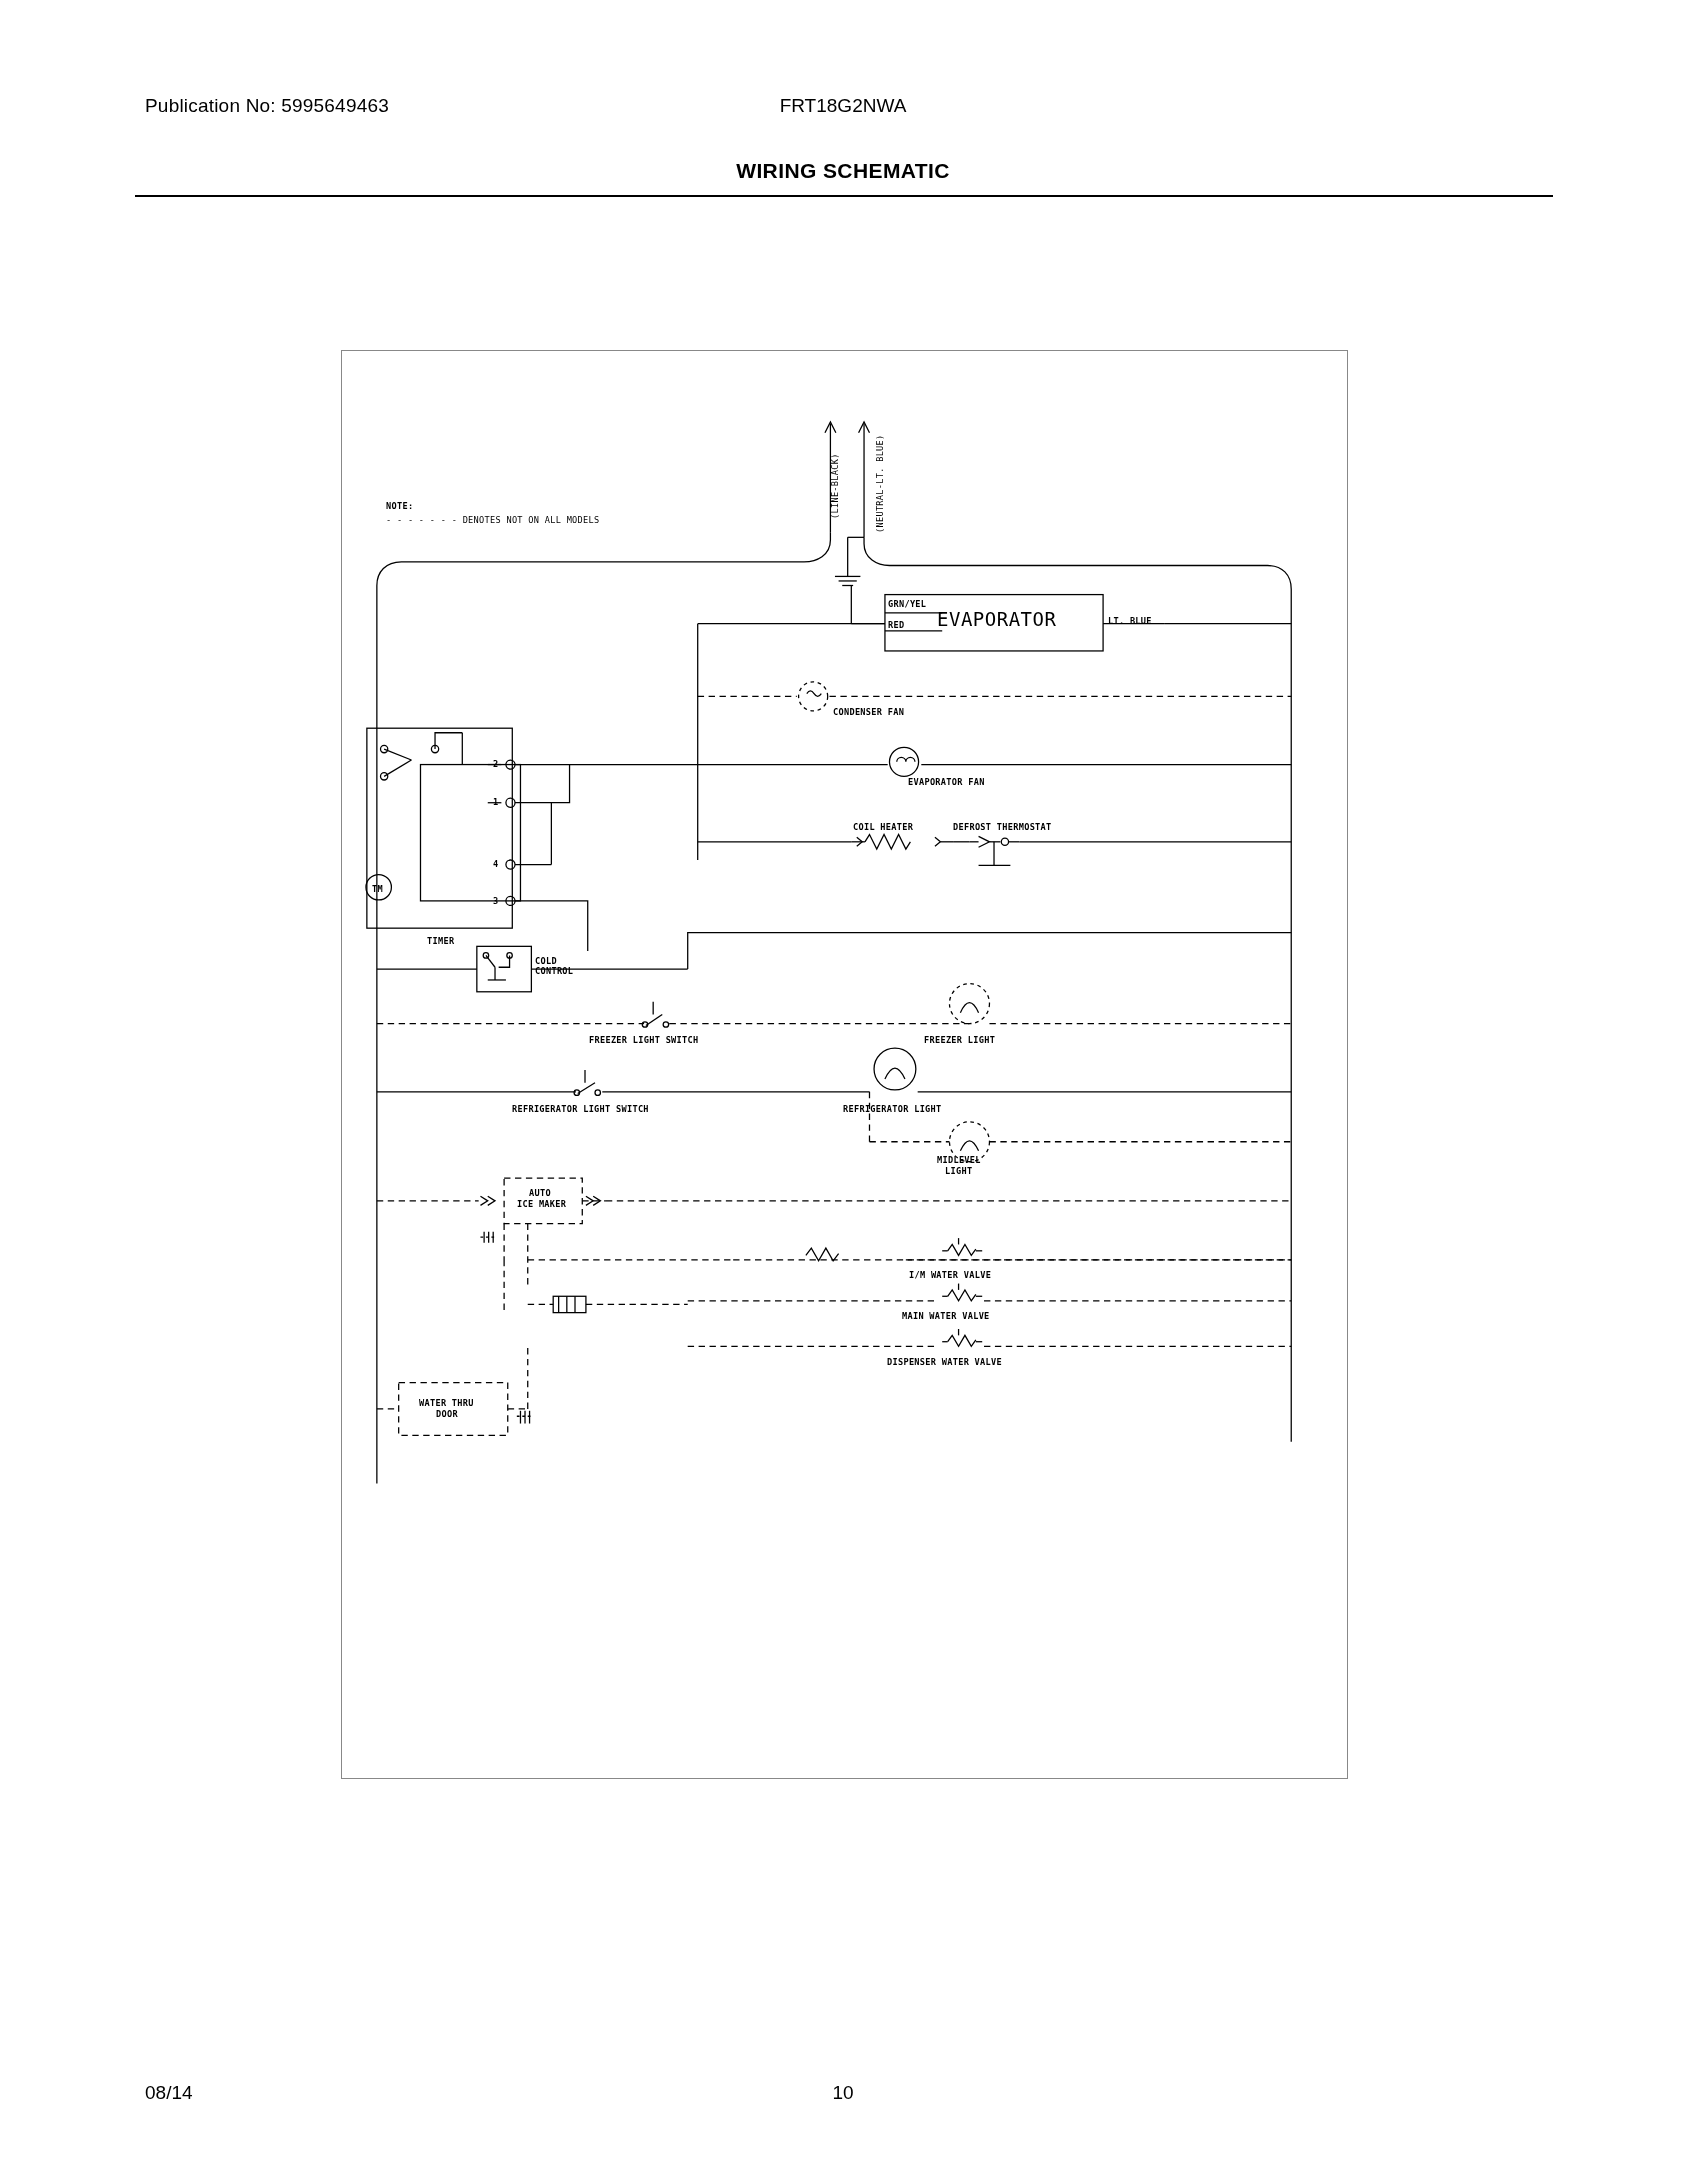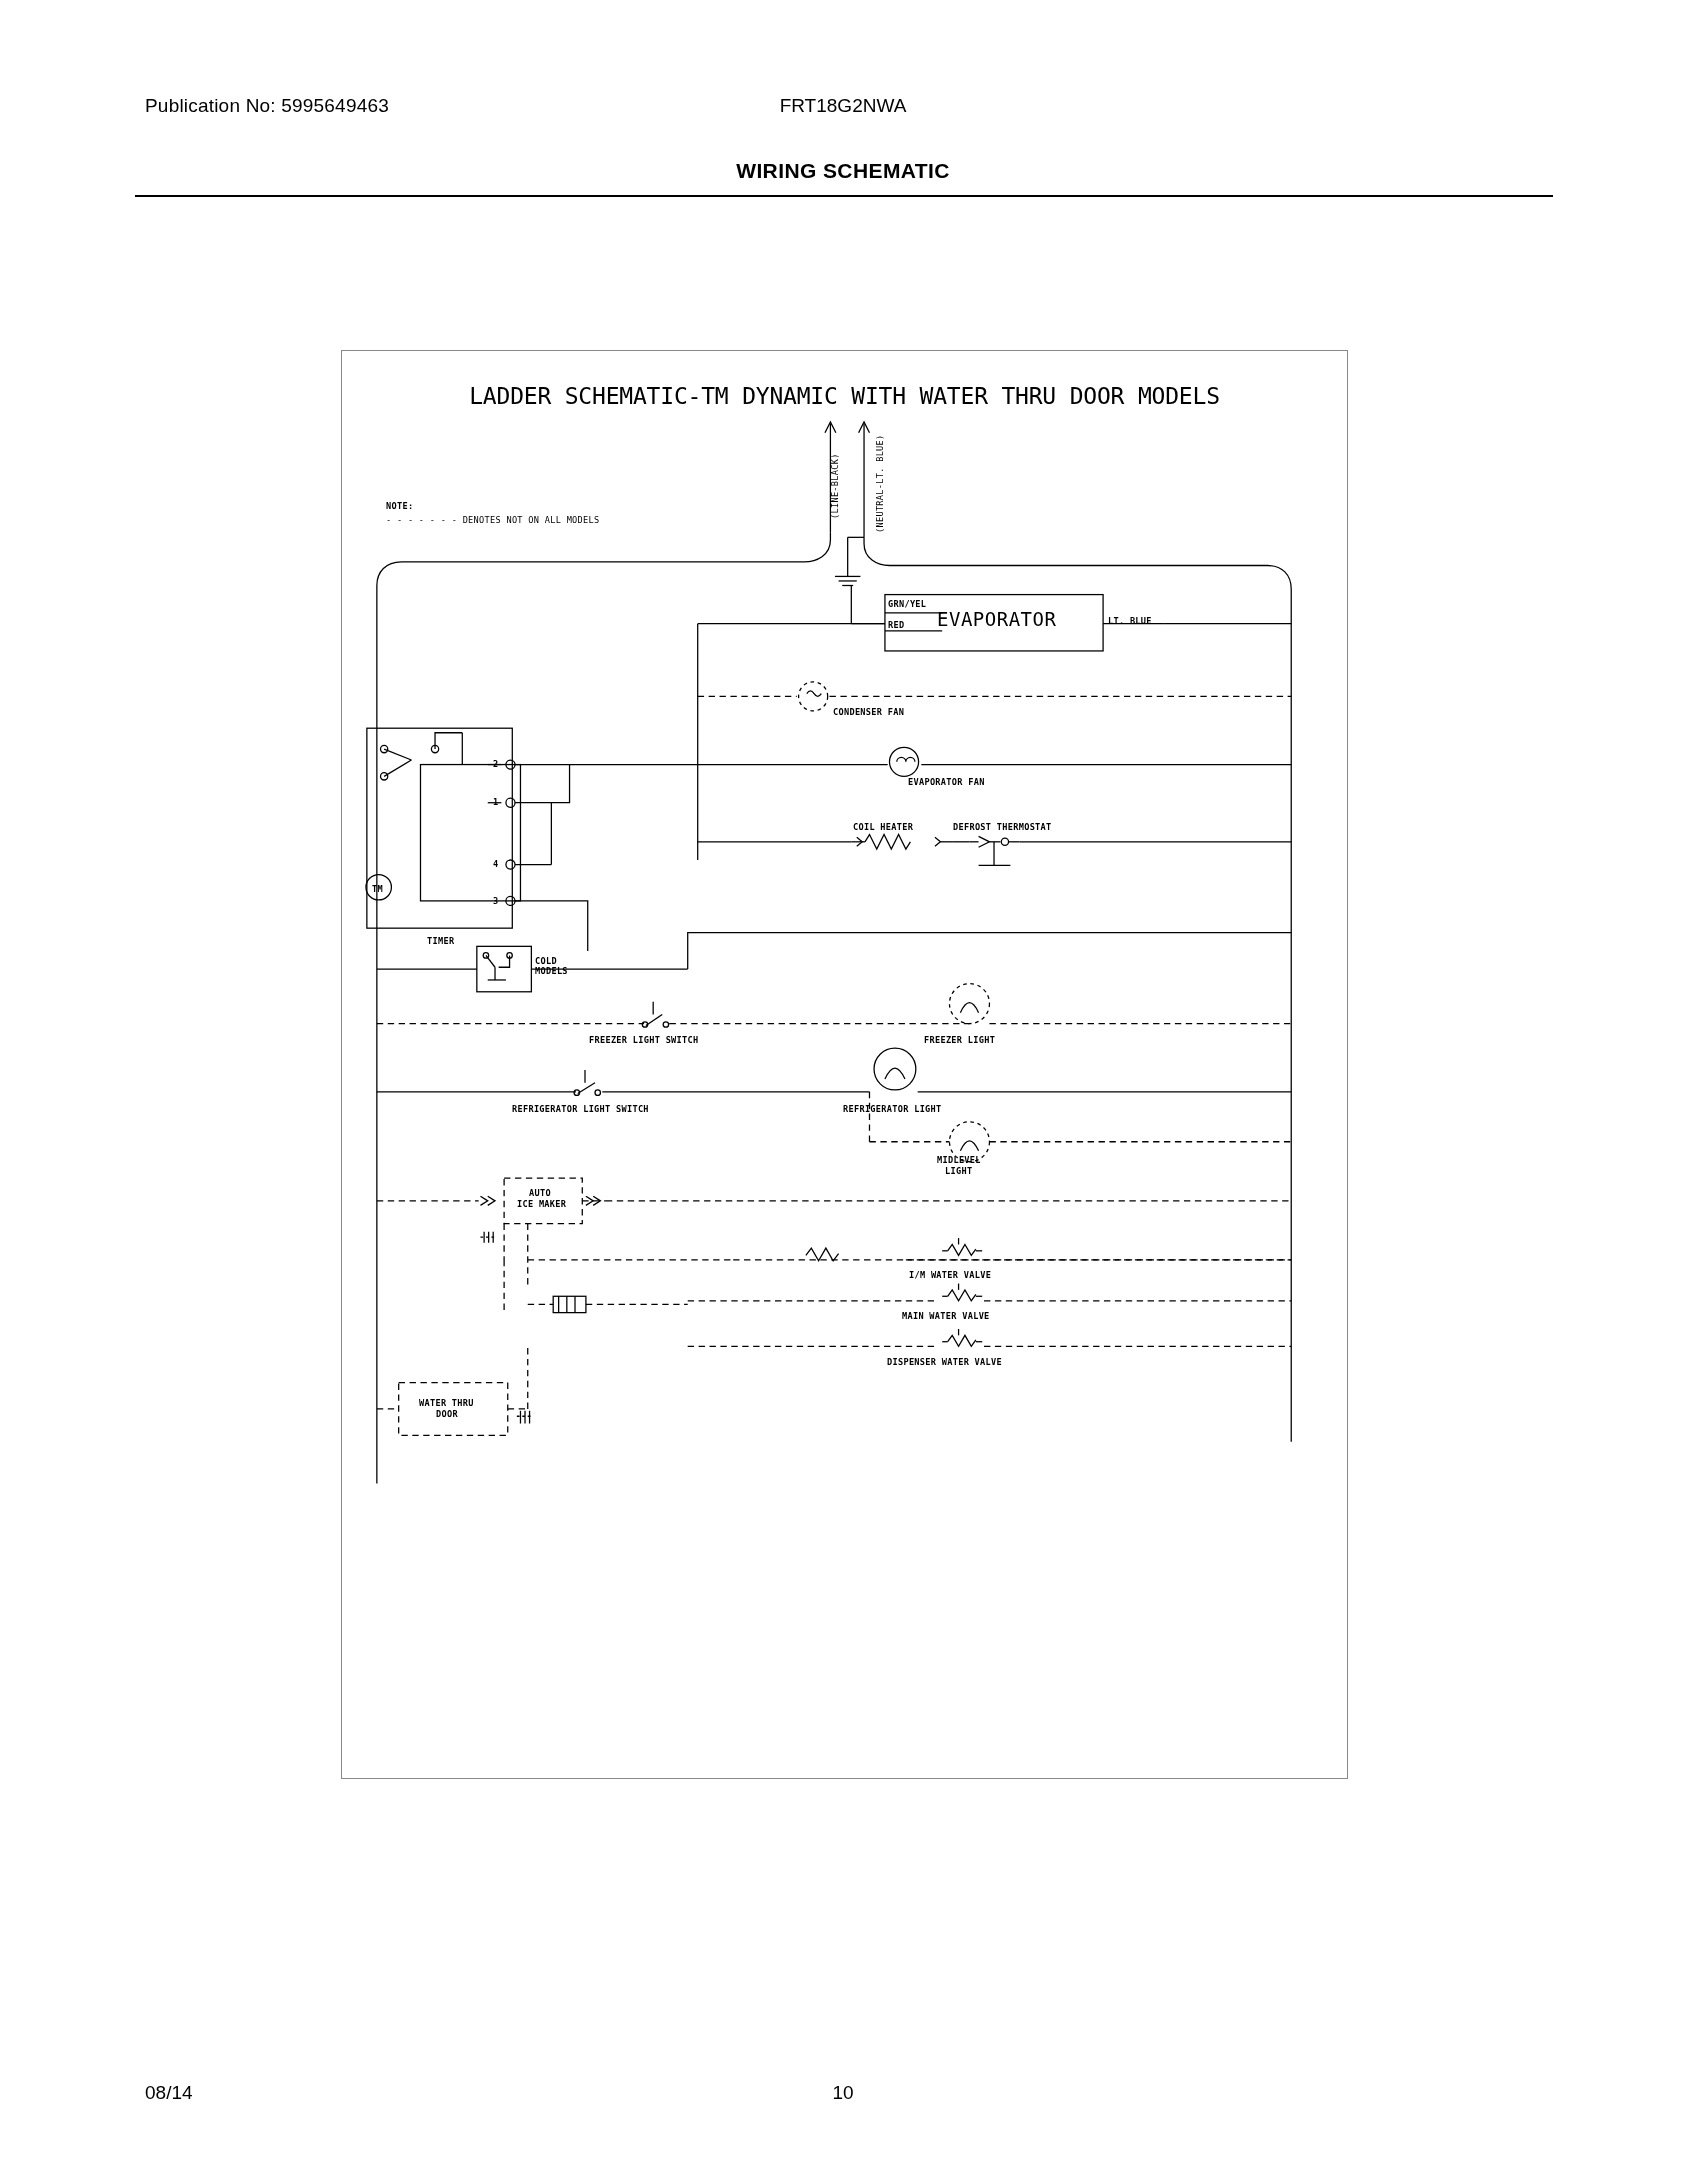--- a/index.html
+++ b/index.html
@@ -117,21 +117,20 @@
 <body>
 
 <div class="page">
 
   <div class="hdr-pub">Publication No: 5995649463</div>
   <div class="hdr-model">FRT18G2NWA</div>
   <div class="hdr-title">WIRING SCHEMATIC</div>
   <div class="hdr-rule"></div>
 
   <div class="sch-frame">
-    <div class="sch-title">LADDER SCHEMATIC-TM DYNAMIC WITH WATER THRU DOOR MODELS</div>
 
     <svg class="canvas" viewBox="0 0 1105 1570">
       <g stroke="#000" fill="none" stroke-width="1.4">
 
         <path d="M537 80 L537 200"></path>
         <path d="M531 90 L537 78 L543 90" fill="none"></path>
 
         <path d="M574 80 L574 205"></path>
         <path d="M568 90 L574 78 L580 90" fill="none"></path>
 
@@ -342,21 +341,21 @@
     <div class="lbl b" style="left:611px; top:471px;">DEFROST THERMOSTAT</div>
 
     <div class="lbl b" style="left:85px; top:585px;">TIMER</div>
     <div class="lbl b" style="left:30px; top:533px;">TM</div>
     <div class="lbl b" style="left:151px; top:408px;">2</div>
     <div class="lbl b" style="left:151px; top:446px;">1</div>
     <div class="lbl b" style="left:151px; top:508px;">4</div>
     <div class="lbl b" style="left:151px; top:545px;">3</div>
 
     <div class="lbl b" style="left:193px; top:605px;">COLD</div>
-    <div class="lbl b" style="left:193px; top:615px;">MODELS</div>
+    <div class="lbl b" style="left:193px; top:615px;">CONTROL</div>
 
     <div class="lbl b" style="left:247px; top:684px;">FREEZER LIGHT SWITCH</div>
     <div class="lbl b" style="left:582px; top:684px;">FREEZER LIGHT</div>
 
     <div class="lbl b" style="left:170px; top:753px;">REFRIGERATOR LIGHT SWITCH</div>
     <div class="lbl b" style="left:501px; top:753px;">REFRIGERATOR LIGHT</div>
     <div class="lbl b" style="left:595px; top:804px;text-align:right;">MIDLEVEL</div>
     <div class="lbl b" style="left:603px; top:815px;">LIGHT</div>
 
     <div class="lbl b" style="left:187px; top:837px;">AUTO</div>

